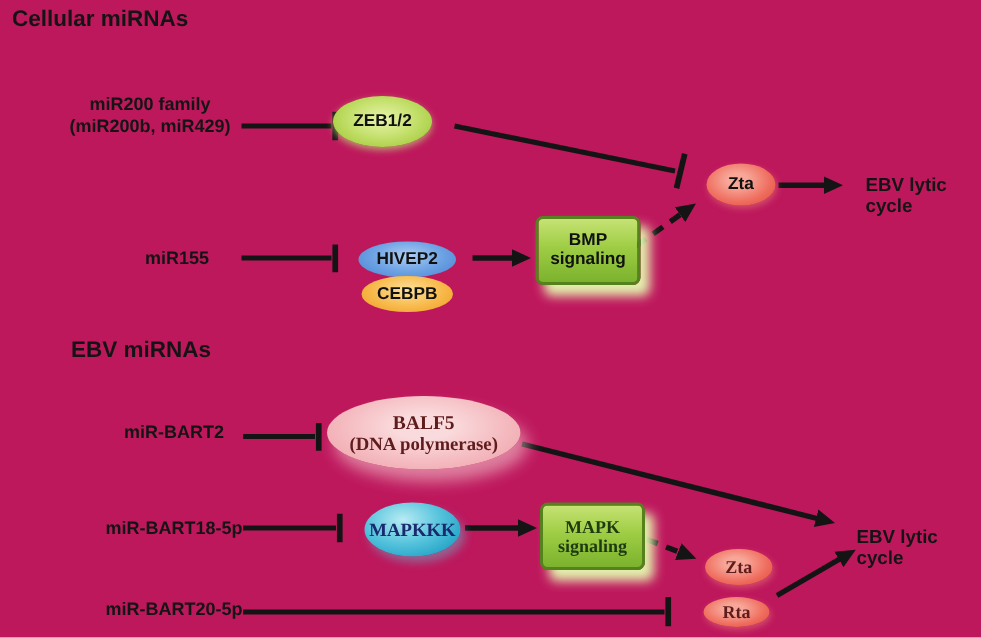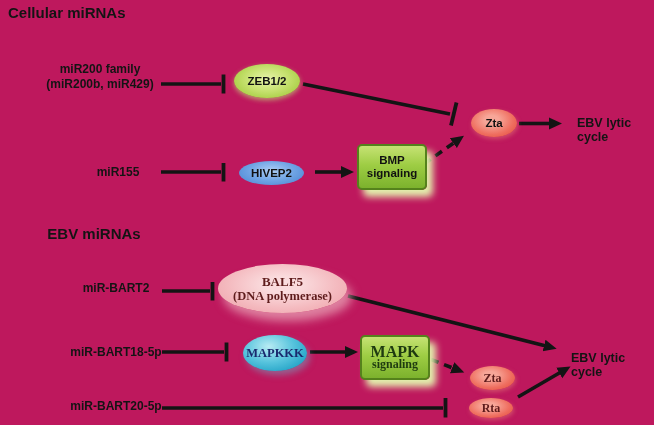--- a/index.html
+++ b/index.html
@@ -104,38 +104,41 @@
 
   <div class="node heading" style="left:8px;top:4px;width:160px;align-items:flex-start;">
     <span>Cellular miRNAs</span>
   </div>
 
   <div class="node nlabel" style="left:38px;top:62px;width:124px;">
     <div>miR200 family</div>
     <div>(miR200b, miR429)</div>
   </div>
 
-  <div class="node ellipse zeb" style="left:234px;top:64px;width:66px;height:34px;">
+  <div class="node ellipse zeb" style="left:222px;top:64px;width:66px;height:34px;">
     <span class="ellipse-text">ZEB1/2</span>
   </div>
 
   <div class="node ellipse redne" style="left:471px;top:109px;width:46px;height:28px;">
     <span class="ellipse-text">Zta</span>
   </div>
 
   <div class="node outcome" style="left:577px;top:116px;width:77px;align-items:flex-start;text-align:left;">
     <span>EBV lytic cycle</span>
   </div>
 
   <div class="node nlabel" style="left:68px;top:165px;width:100px;">
     <span>miR155</span>
   </div>
 
   <div class="node ellipse hivep2" style="left:239px;top:161px;width:65px;height:24px;">
     <span class="ellipse-text">HIVEP2</span>
+  </div>
+  <div class="node ellipse cebpb" style="left:241px;top:184px;width:61px;height:24px;">
+    <span class="ellipse-text">CEBPB</span>
   </div>
 
   <div class="node greenbox" style="left:357px;top:144px;width:66px;height:42px;">
     <div class="ellipse-text">BMP</div>
     <div class="ellipse-text">signaling</div>
   </div>
 
   <div class="node heading" style="left:14px;top:225px;width:160px;align-items:center;">
     <span>EBV miRNAs</span>
   </div>
@@ -151,21 +154,21 @@
 
   <div class="node nlabel" style="left:66px;top:345px;width:100px;">
     <span>miR-BART18-5p</span>
   </div>
 
   <div class="node ellipse mapkkk" style="left:243px;top:335px;width:64px;height:36px;">
     <span class="ellipse-text serif navy" style="font-size:12.5px;">MAPKKK</span>
   </div>
 
   <div class="node greenbox" style="left:360px;top:335px;width:66px;height:41px;">
-    <div class="ellipse-text serif" style="color:#1e3a10;font-size:16px;">MAPK</div>
+    <div class="ellipse-text serif" style="color:#1e3a10;font-size:12px;">MAPK</div>
     <div class="ellipse-text serif" style="color:#1e3a10;font-size:12px;">signaling</div>
   </div>
 
   <div class="node ellipse redne" style="left:470px;top:366px;width:45px;height:24px;">
     <span class="ellipse-text serif maroon" style="font-size:12px;">Zta</span>
   </div>
 
   <div class="node ellipse redne" style="left:469px;top:398px;width:44px;height:20px;">
     <span class="ellipse-text serif maroon" style="font-size:12px;">Rta</span>
   </div>

